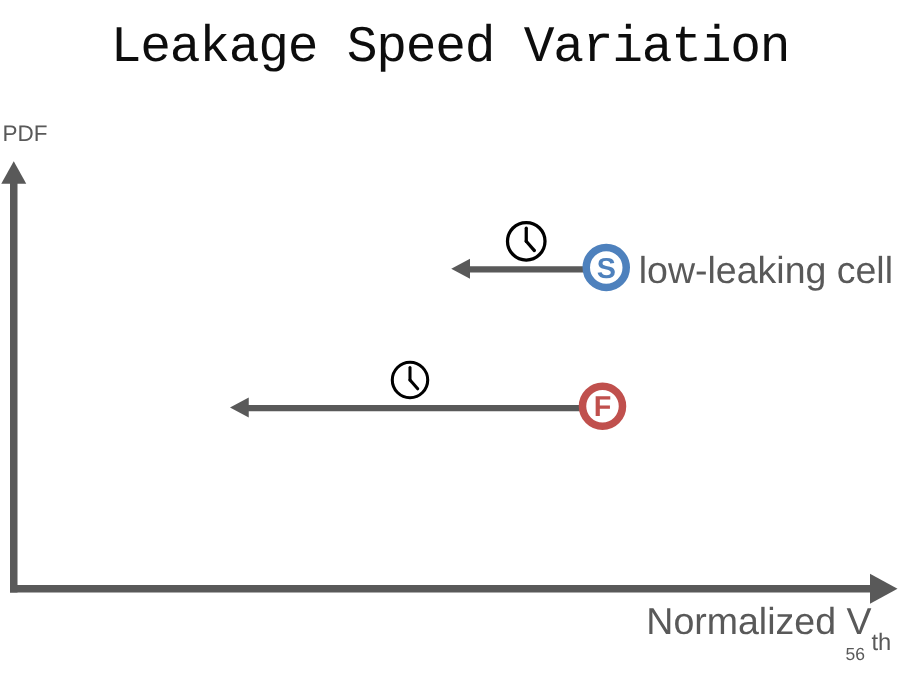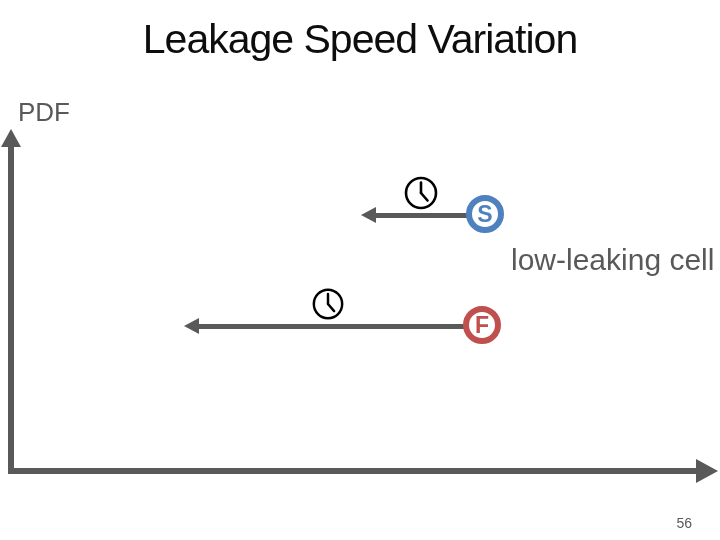--- a/index.html
+++ b/index.html
@@ -16,27 +16,28 @@
     position: absolute;
     top: 16px;
     left: 0;
     width: 100%;
     margin: 0;
     text-align: center;
     font-size: 41px;
     font-weight: normal;
     letter-spacing: -1px;
     color: var(--title, #0d0d0d);
+    font-family: Liberation Mono, monospace;
   }
 
   .pdf-label {
     position: absolute;
-    left: 18px;
+    left: 2px;
     top: 98px;
-    font-size: 26px;
+    font-size: 18px;
     line-height: 1.1;
     color: var(--text, #595959);
   }
 
   
   .y-axis-line {
     position: absolute;
     left: 8px; top: 144px;
     width: 6px; height: 330px;
     background: var(--axis, #595959);
@@ -111,21 +112,20 @@
     border: 6px solid var(--fast_badge, #C0504D);
     color: var(--fast_badge, #C0504D);
   }
 
   .row-label {
     position: absolute;
     font-size: 30px;
     line-height: 1.1;
     white-space: nowrap;
     color: var(--text, #595959);
-    margin-top: 43px;
   }
   .slow-label { left: 511px; top: 200px; }
   .fast-label { left: 505px; top: 311px; }
 
   
   .x-label {
     position: absolute;
     right: 7px; top: 481px;
     font-size: 30px;
     line-height: 1.1;
@@ -184,15 +184,18 @@
   <div class="arrow-line fast-line"></div>
   <svg class="clock clock-fast" viewBox="0 0 36 36">
     <circle cx="18" cy="18" r="15" fill="#ffffff" stroke="var(--clock, #000)" stroke-width="2.6"></circle>
     <line x1="18" y1="18" x2="18" y2="7.5" stroke="var(--clock, #000)" stroke-width="2.6" stroke-linecap="round"></line>
     <line x1="18" y1="18" x2="24.5" y2="25.5" stroke="var(--clock, #000)" stroke-width="2.6" stroke-linecap="round"></line>
   </svg>
   <div class="badge badge-fast">
     <span>F</span>
   </div>
 
+  <div class="x-label">
+    <span>Normalized V</span><sub>th</sub>
+  </div>
   <div class="page-num">56</div>
 
 </div>
 
 </body></html>

